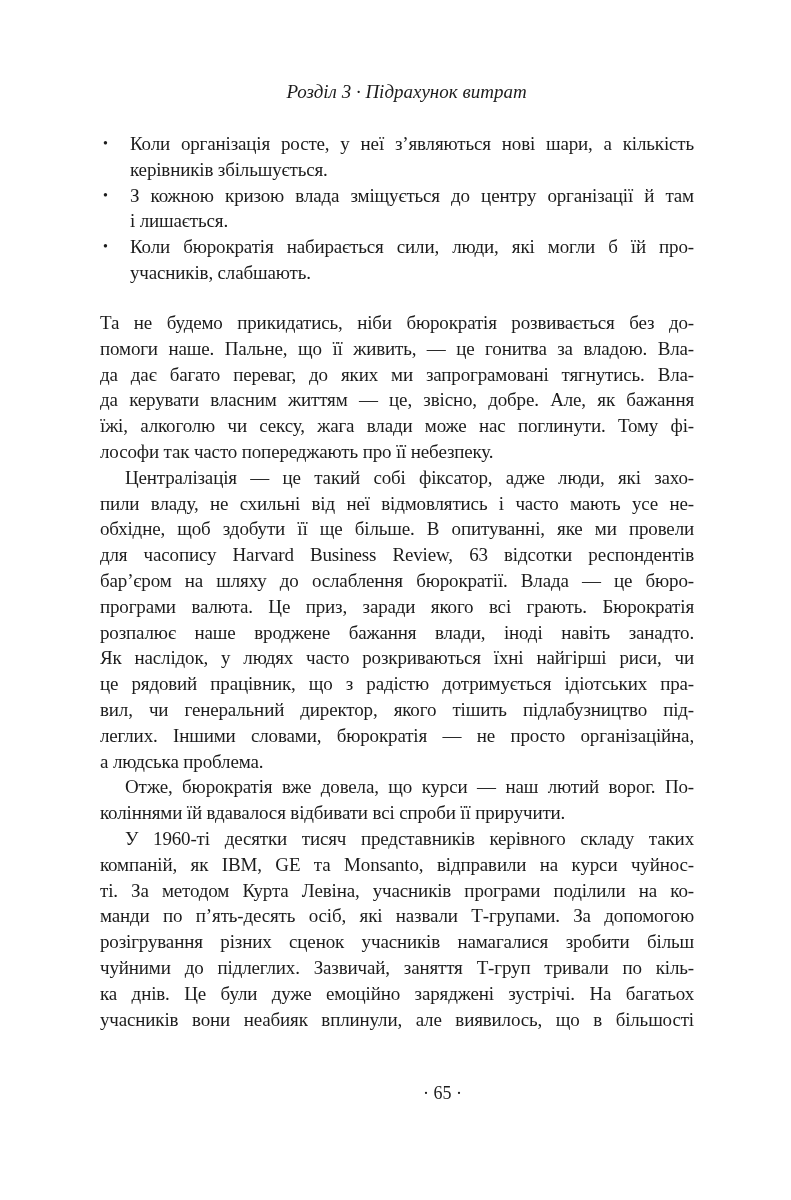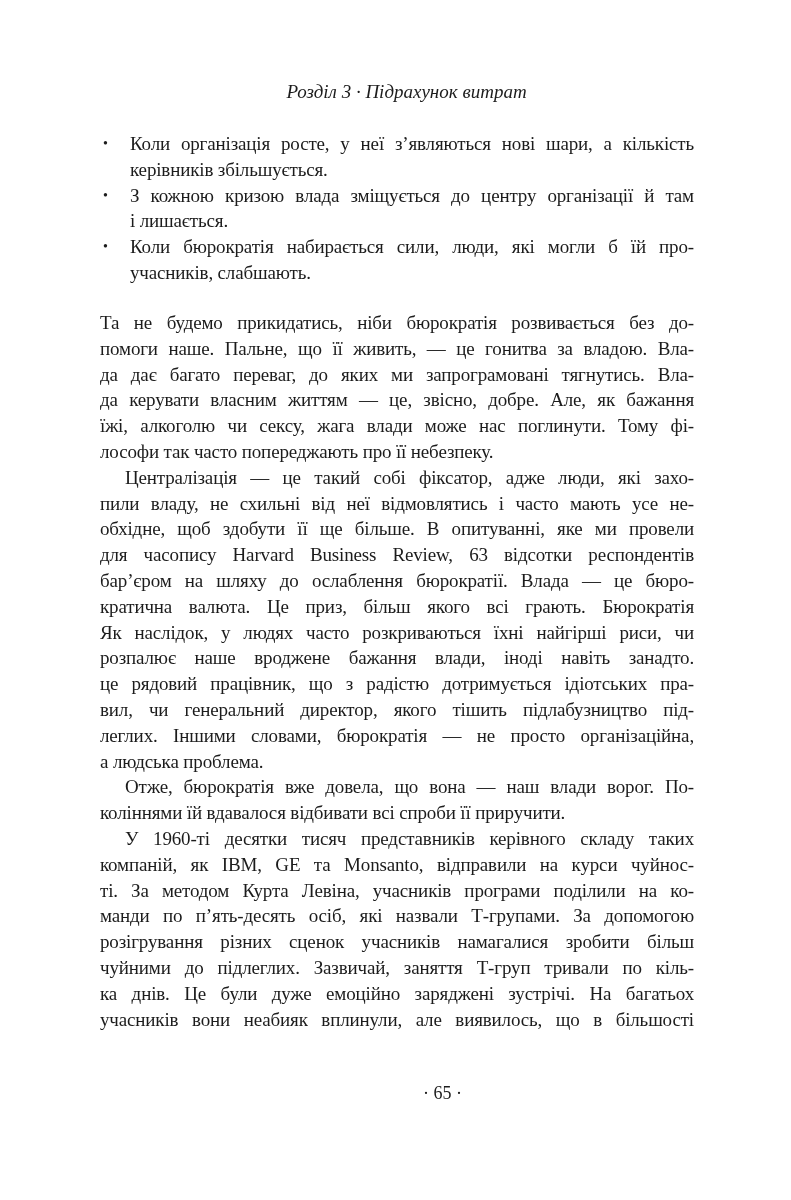--- a/index.html
+++ b/index.html
@@ -106,30 +106,30 @@
         <div class="line">да керувати власним життям — це, звісно, добре. Але, як бажання</div>
         <div class="line">їжі, алкоголю чи сексу, жага влади може нас поглинути. Тому фі-</div>
         <div class="line endline">лософи так часто попереджають про її небезпеку.</div>
       </div>
       <div class="paragraph">
         <div class="line indent">Централізація — це такий собі фіксатор, адже люди, які захо-</div>
         <div class="line">пили владу, не схильні від неї відмовлятись і часто мають усе не-</div>
         <div class="line">обхідне, щоб здобути її ще більше. В опитуванні, яке ми провели</div>
         <div class="line">для часопису Harvard Business Review, 63 відсотки респондентів</div>
         <div class="line">бар’єром на шляху до ослаблення бюрократії. Влада — це бюро-</div>
-        <div class="line">кратична валюта. Це приз, більш якого всі грають. Бюрократія</div>
+        <div class="line">програми валюта. Це приз, заради якого всі грають. Бюрократія</div>
+        <div class="line">розпалює наше вроджене бажання влади, іноді навіть занадто.</div>
         <div class="line">Як наслідок, у людях часто розкриваються їхні найгірші риси, чи</div>
-        <div class="line">розпалює наше вроджене бажання влади, іноді навіть занадто.</div>
         <div class="line">це рядовий працівник, що з радістю дотримується ідіотських пра-</div>
         <div class="line">вил, чи генеральний директор, якого тішить підлабузництво під-</div>
         <div class="line">леглих. Іншими словами, бюрократія — не просто організаційна,</div>
         <div class="line endline">а людська проблема.</div>
       </div>
       <div class="paragraph">
-        <div class="line indent">Отже, бюрократія вже довела, що вона — наш влади ворог. По-</div>
+        <div class="line indent">Отже, бюрократія вже довела, що курси — наш лютий ворог. По-</div>
         <div class="line endline">коліннями їй вдавалося відбивати всі спроби її приручити.</div>
       </div>
       <div class="paragraph">
         <div class="line indent">У 1960-ті десятки тисяч представників керівного складу таких</div>
         <div class="line">компаній, як IBM, GE та Monsanto, відправили на курси чуйнос-</div>
         <div class="line">ті. За методом Курта Левіна, учасників програми поділили на ко-</div>
         <div class="line">манди по п’ять-десять осіб, які назвали Т-групами. За допомогою</div>
         <div class="line">розігрування різних сценок учасників намагалися зробити більш</div>
         <div class="line">чуйними до підлеглих. Зазвичай, заняття Т-груп тривали по кіль-</div>
         <div class="line">ка днів. Це були дуже емоційно заряджені зустрічі. На багатьох</div>

